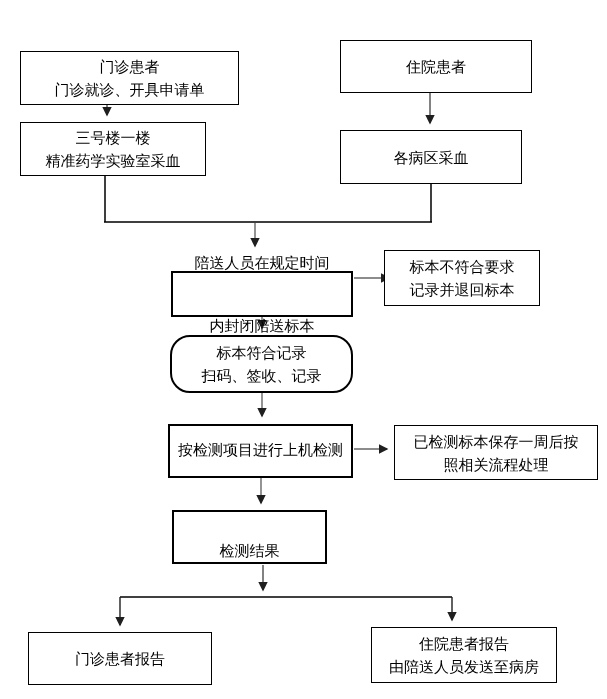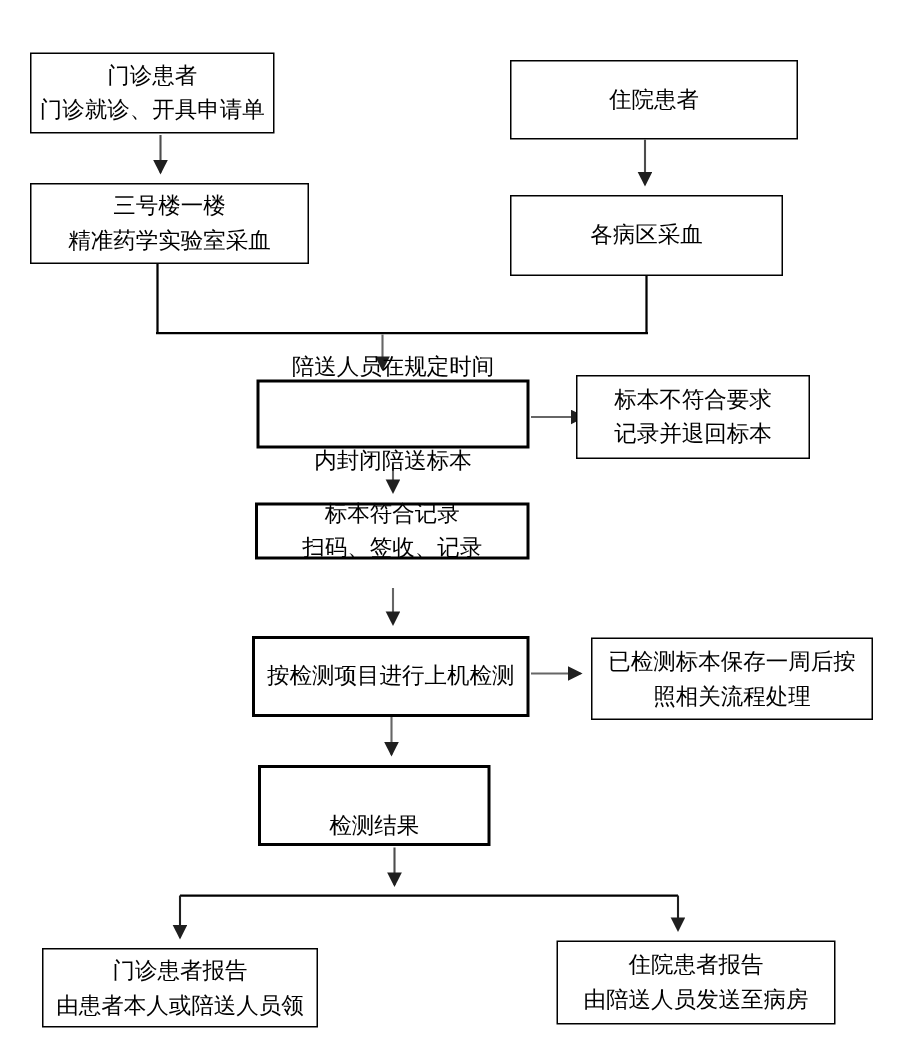--- a/index.html
+++ b/index.html
@@ -63,69 +63,68 @@
     <line x1="261" y1="478" x2="261" y2="503" stroke="#666666" stroke-width="1.4" marker-end="url(#ah-dark)"></line>
 
     <line x1="263" y1="565" x2="263" y2="590" stroke="#4d4d4d" stroke-width="1.4" marker-end="url(#ah-dark)"></line>
     <line x1="120" y1="597" x2="452" y2="597" stroke="#000000" stroke-width="1.5"></line>
 
     <line x1="120" y1="597" x2="120" y2="625" stroke="#1f1f1f" stroke-width="1.4" marker-end="url(#ah-dark)"></line>
 
     <line x1="452" y1="597" x2="452" y2="620" stroke="#1f1f1f" stroke-width="1.4" marker-end="url(#ah-dark)"></line>
   </svg>
 
-  <div class="node thin" style="left:20px;top:35px;width:163px;height:54px;">
+  <div class="node thin" style="left:20px;top:51px;width:219px;height:54px;">
     <span class="ln">门诊患者</span>
     <span class="ln">门诊就诊、开具申请单</span>
   </div>
 
   <div class="node thin" style="left:20px;top:122px;width:186px;height:54px;">
     <span class="ln">三号楼一楼</span>
     <span class="ln">精准药学实验室采血</span>
   </div>
 
   <div class="node thin" style="left:340px;top:40px;width:192px;height:53px;">
     <span class="ln">住院患者</span>
   </div>
 
-  <div class="node thin" style="left:340px;top:130px;width:182px;height:54px;font-family:Liberation Mono, monospace;">
+  <div class="node thin" style="left:340px;top:130px;width:182px;height:54px;">
     <span class="ln">各病区采血</span>
   </div>
 
-  <div class="node" style="left:171px;top:253px;width:182px;height:46px;gap:40px;">
+  <div class="node" style="left:171px;top:271px;width:182px;height:46px;gap:40px;">
     <span class="ln">陪送人员在规定时间</span>
     <span class="ln">内封闭陪送标本</span>
   </div>
 
   <div class="node thin" style="left:384px;top:250px;width:156px;height:56px;">
     <span class="ln">标本不符合要求</span>
     <span class="ln">记录并退回标本</span>
   </div>
 
-  <div class="node" style="left:170px;top:335px;width:183px;height:38px;">
+  <div class="node" style="left:170px;top:335px;width:183px;height:58px;border-radius:20px;">
     <span class="ln">标本符合记录</span>
     <span class="ln">扫码、签收、记录</span>
   </div>
 
   <div class="node" style="left:168px;top:424px;width:185px;height:54px;font-family:Liberation Mono, monospace;">
     <span class="ln">按检测项目进行上机检测</span>
   </div>
 
-  <div class="node thin" style="left:394px;top:425px;width:188px;height:55px;">
+  <div class="node thin" style="left:394px;top:425px;width:204px;height:55px;">
     <span class="ln">已检测标本保存一周后按</span>
     <span class="ln">照相关流程处理</span>
   </div>
 
   <div class="node" style="left:172px;top:510px;width:155px;height:54px;justify-content:flex-end;">
     <span class="ln">检测结果</span>
   </div>
 
   <div class="node thin" style="left:28px;top:632px;width:184px;height:53px;">
     <span class="ln">门诊患者报告</span>
-    <span class="ln">由患者本人或陪送人员领</span>
   </div>
 
   <div class="node thin" style="left:371px;top:627px;width:186px;height:56px;">
     <span class="ln">住院患者报告</span>
     <span class="ln">由陪送人员发送至病房</span>
   </div>
 
 </div>
 
 </body></html>

